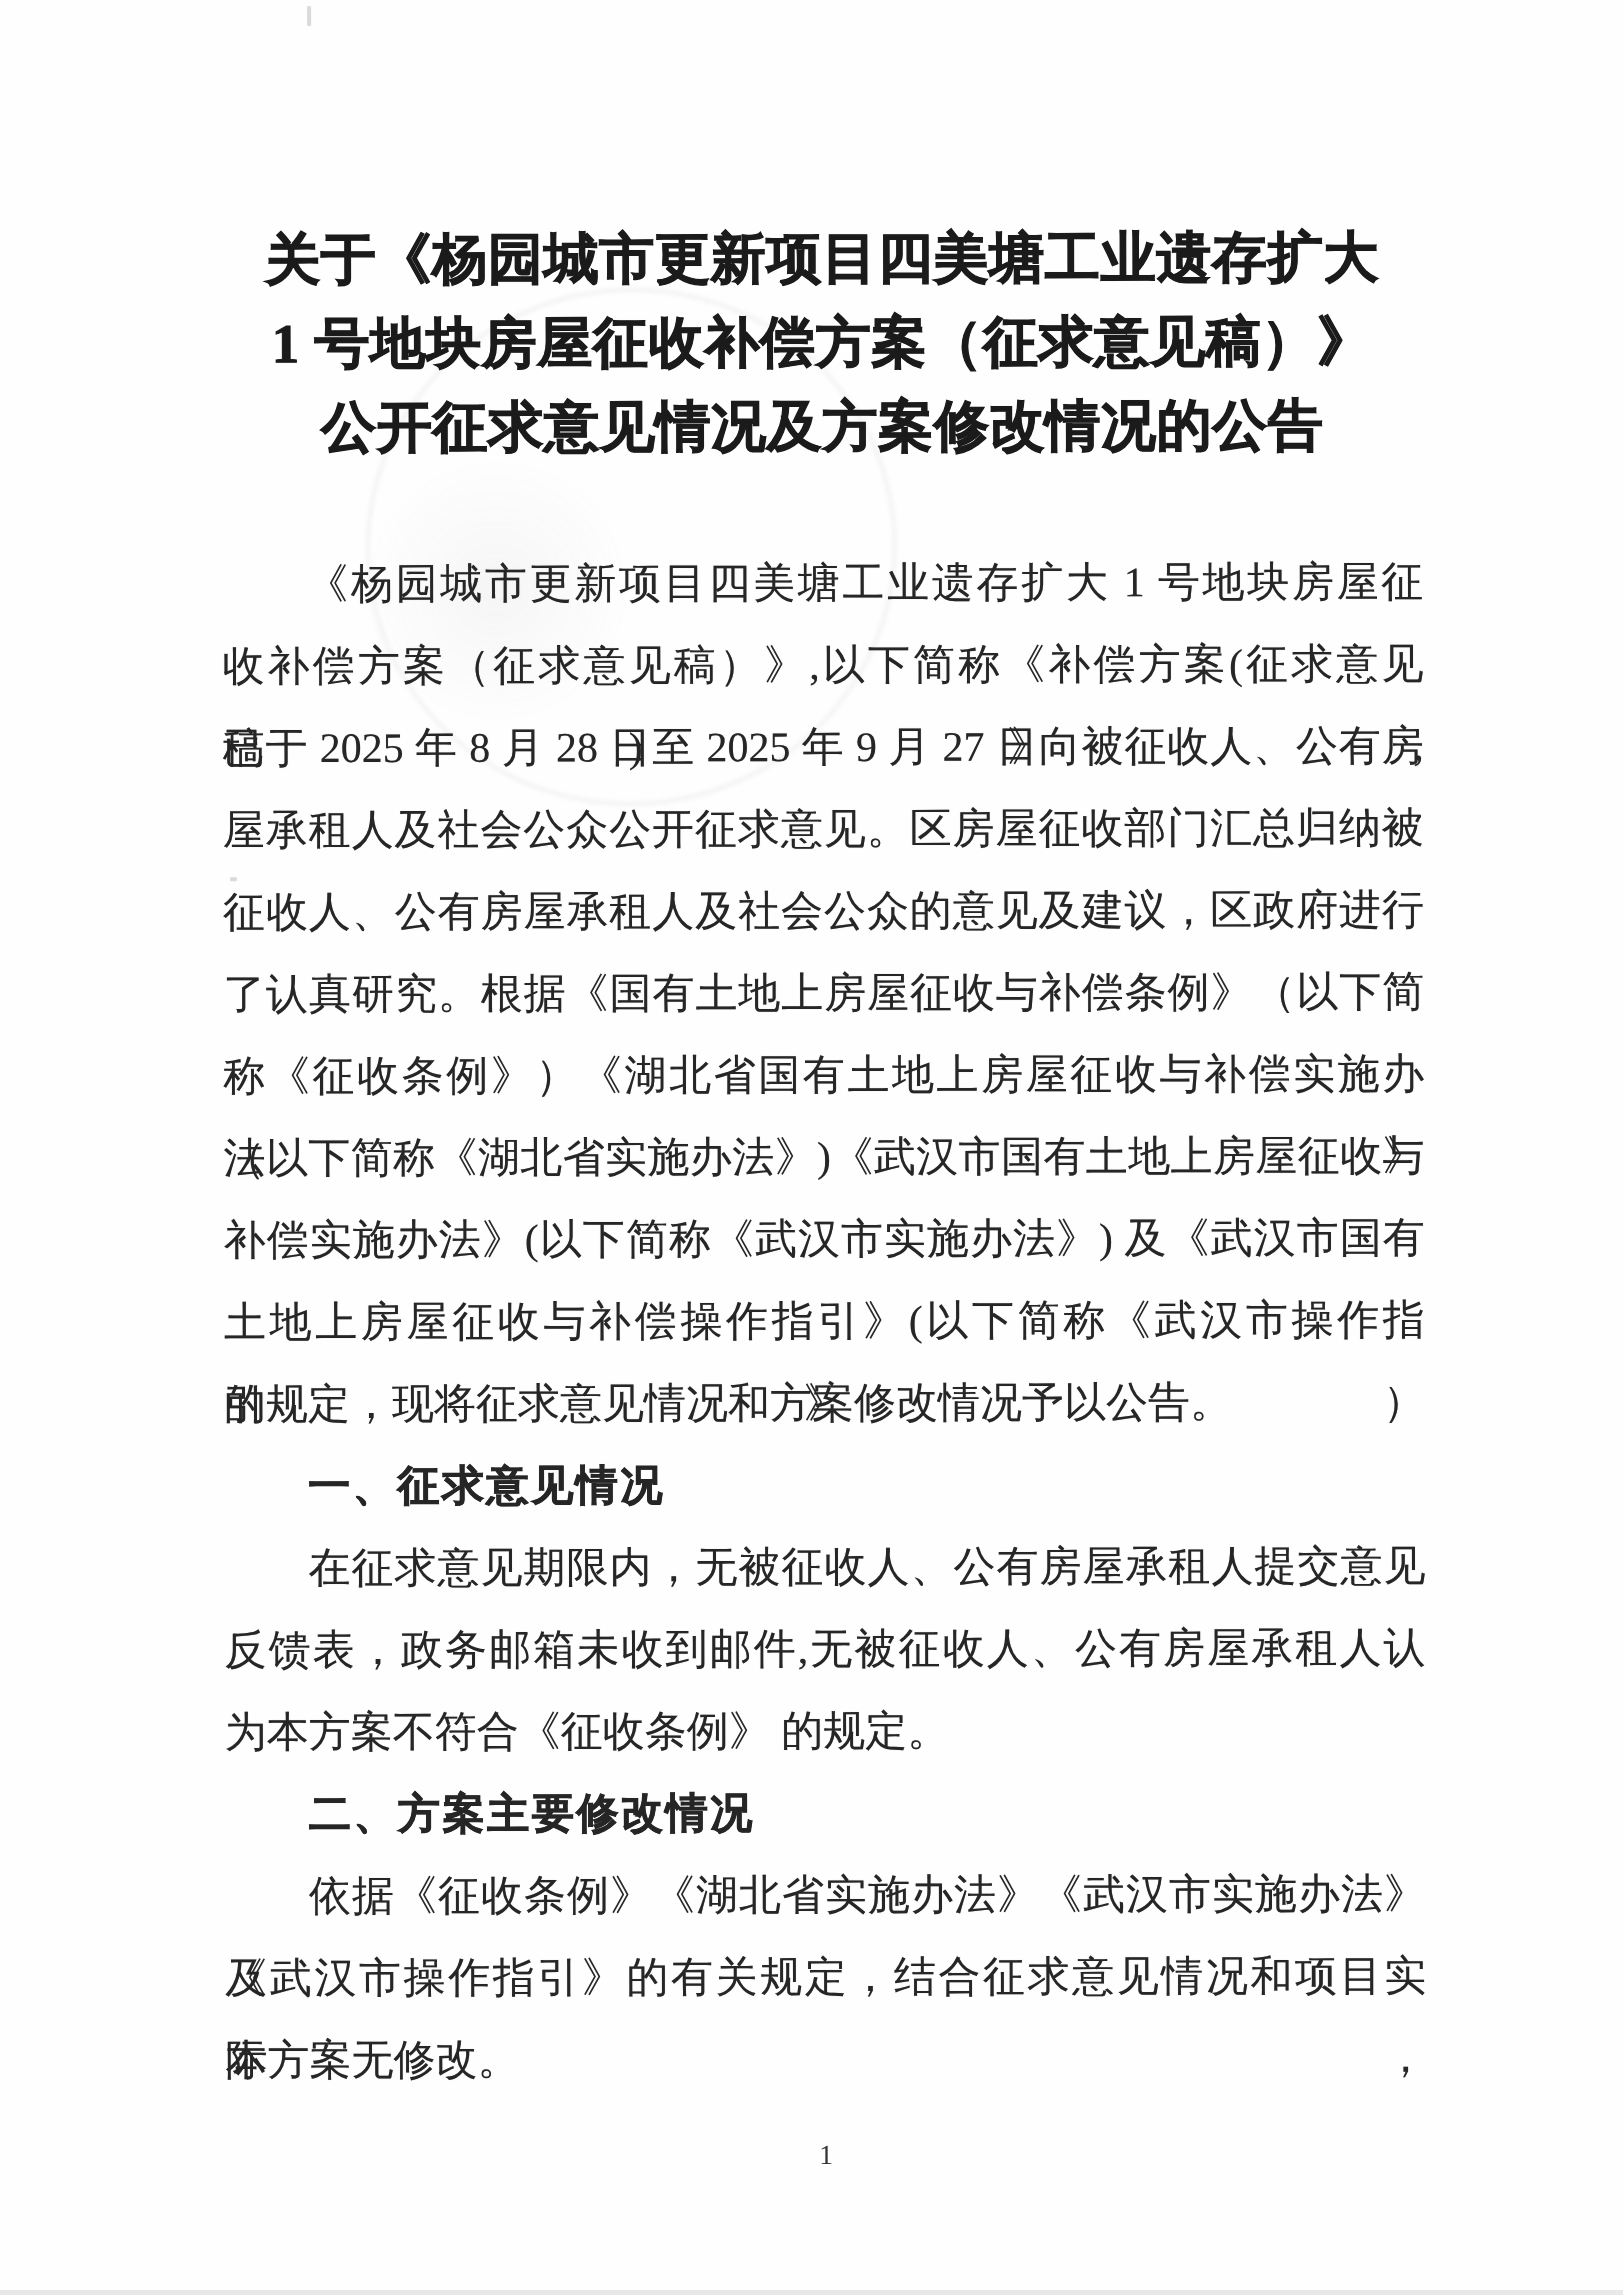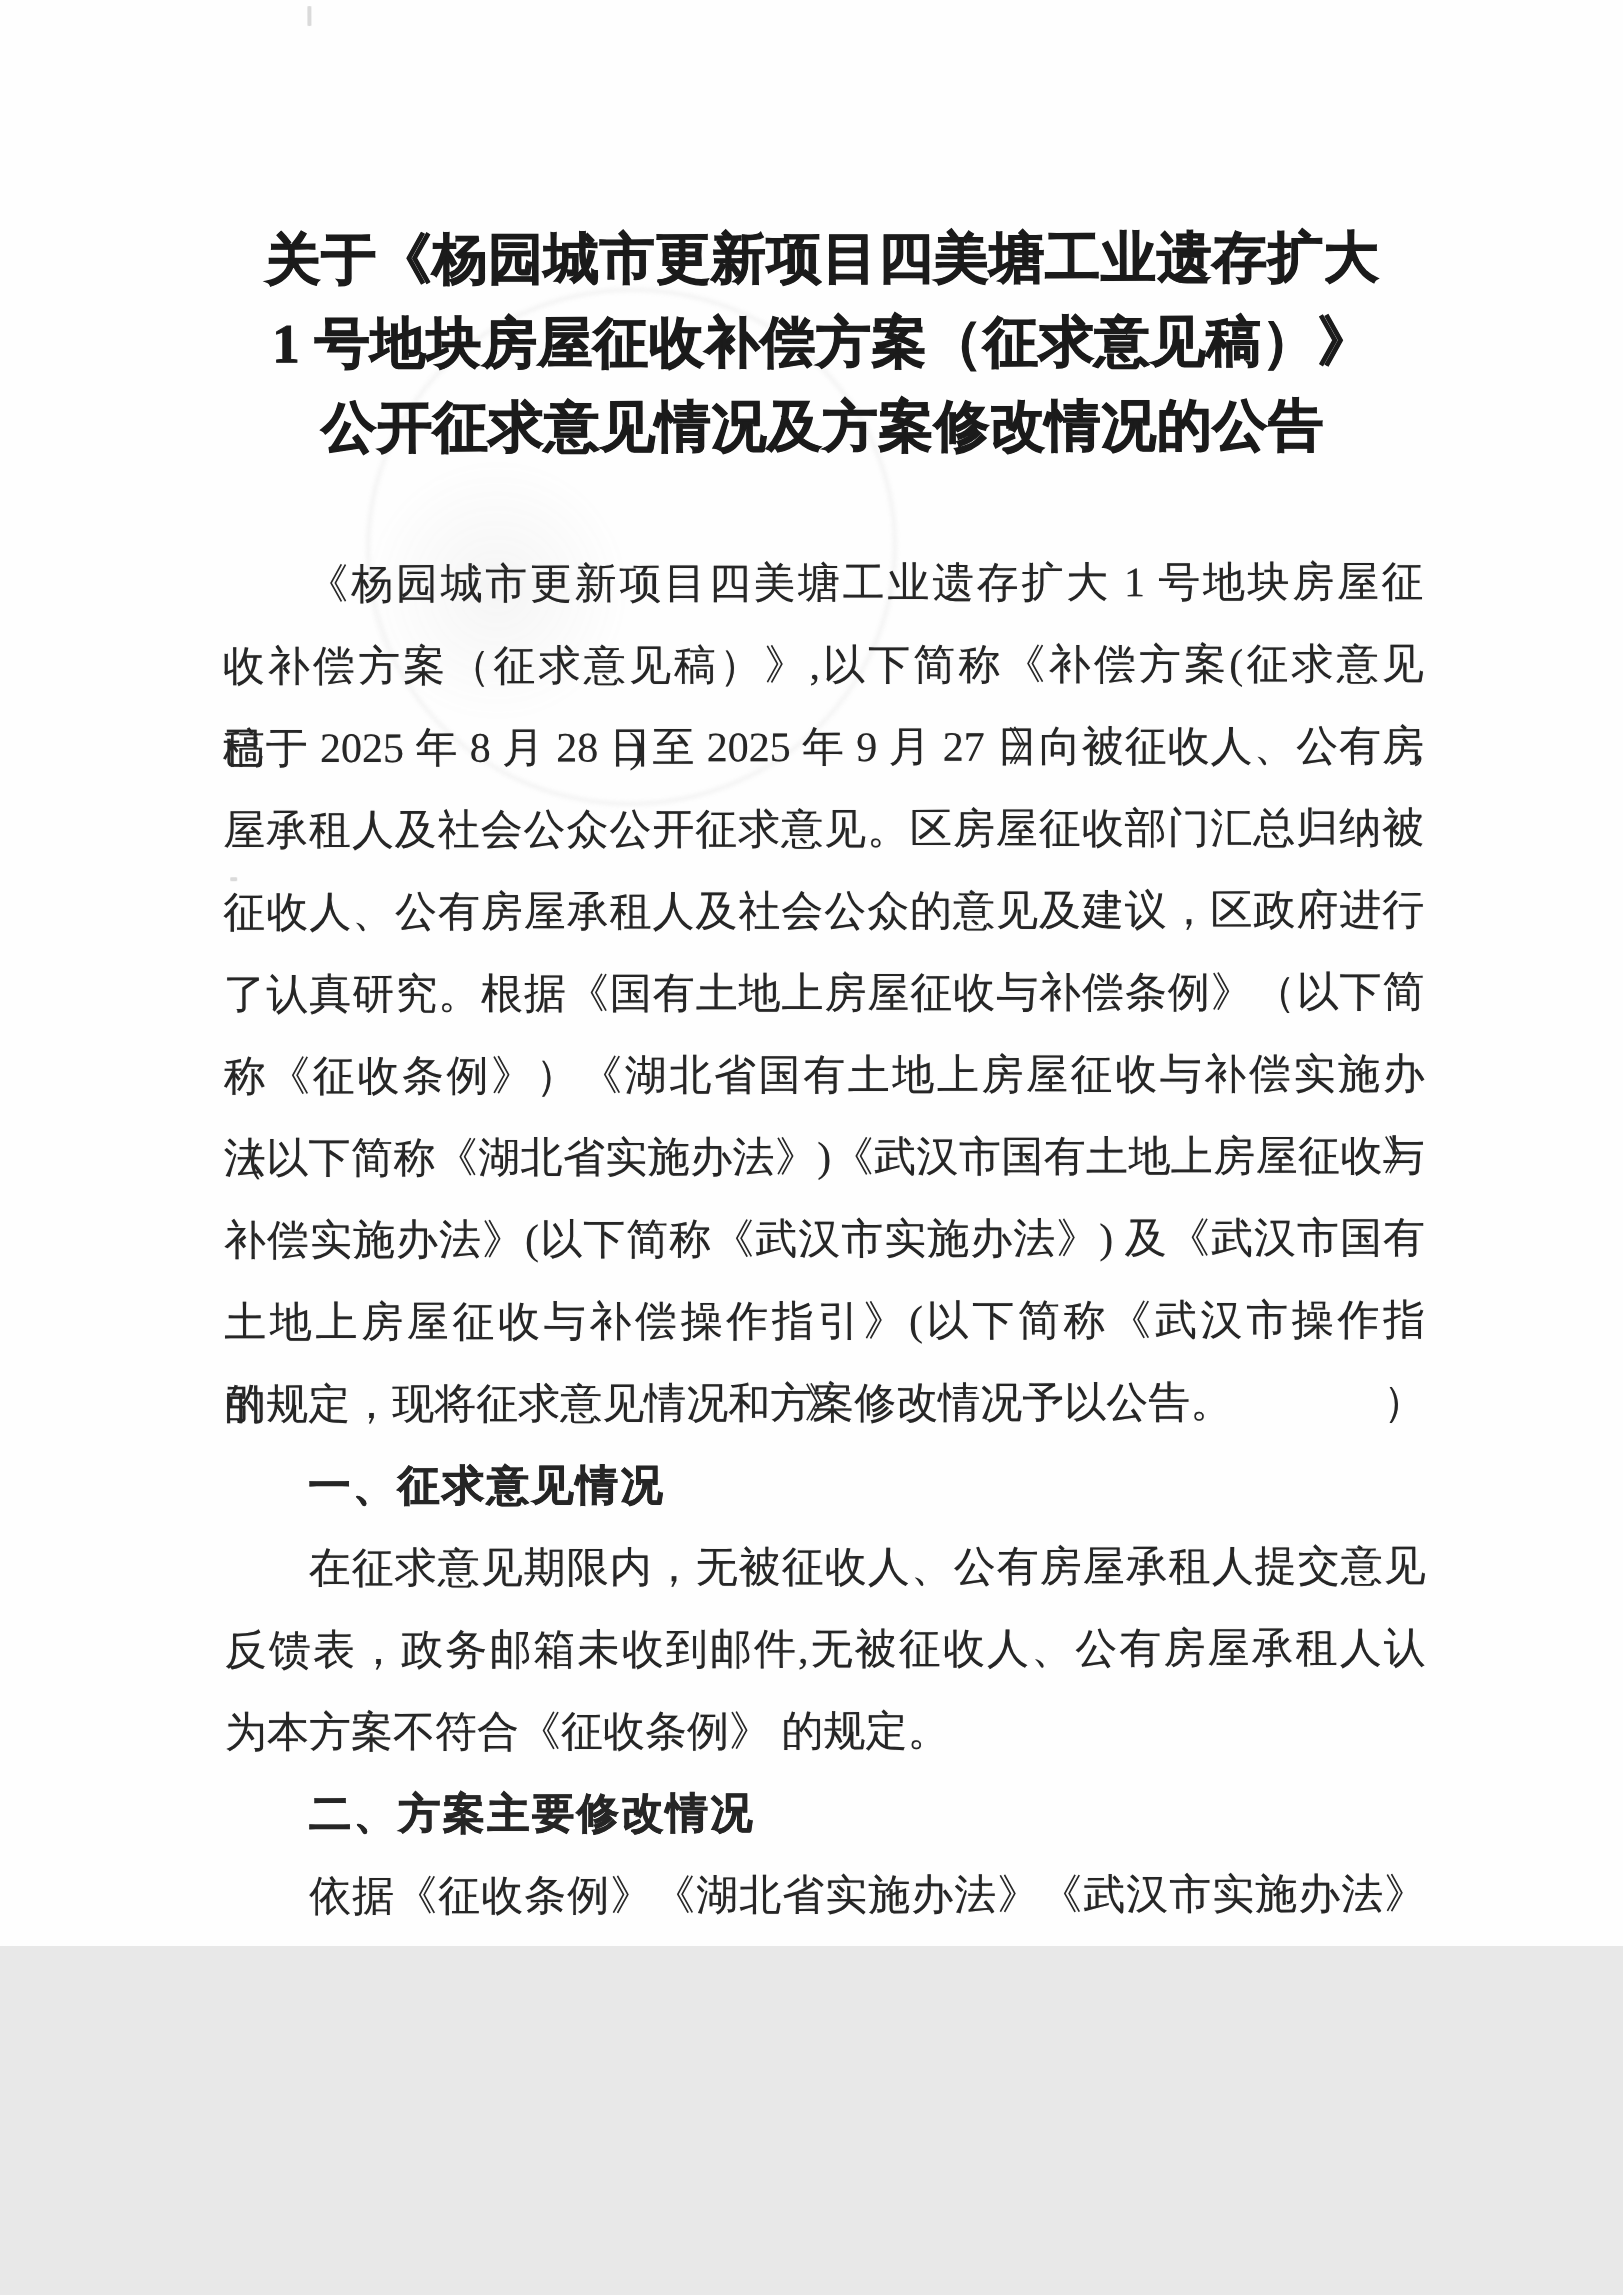--- a/index.html
+++ b/index.html
@@ -1,18 +1,18 @@
 <!DOCTYPE html>
 <html style="--ink: #262626; --title_ink: #1b1b1b;font-size:10.5px"><head>
 <meta charset="utf-8">
 <style>
   html,body{margin:0;padding:0;background:#e8e8e8;}
   .page{
     position:relative;
-    width:1623px;height:1946px;
+    width:1623px;height:2290px;
     background:#fefefe;
     overflow:hidden;
     font-family:"Liberation Serif","DejaVu Serif",serif;
     color:var(--ink,#262626);
   }
   .tilt{
     position:absolute;inset:0;
     transform:rotate(-0.12deg);
     transform-origin:50% 40%;
   }

